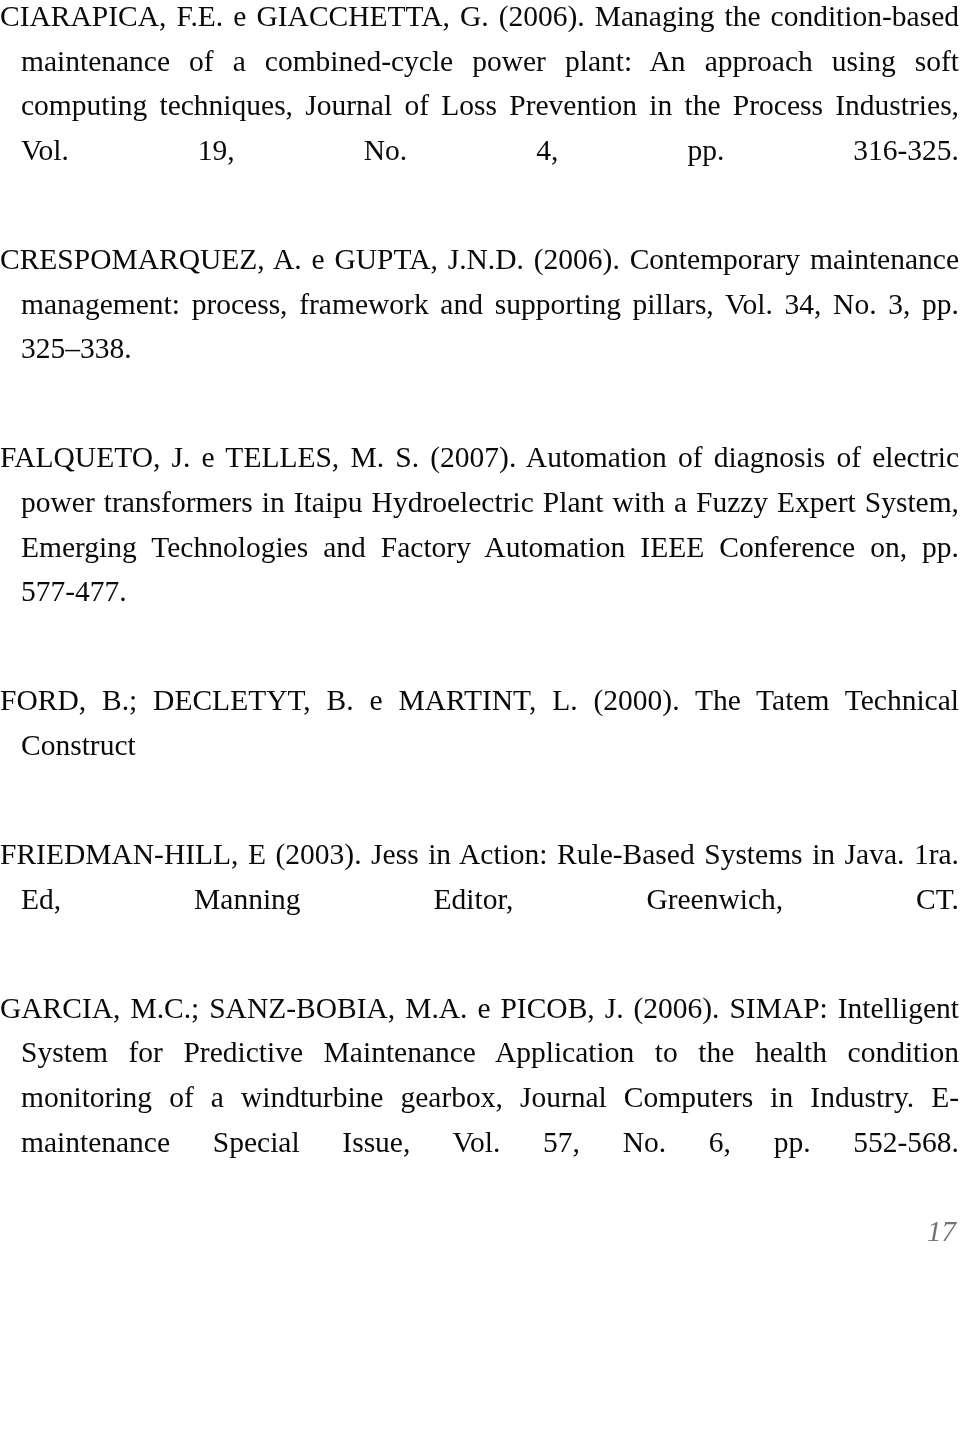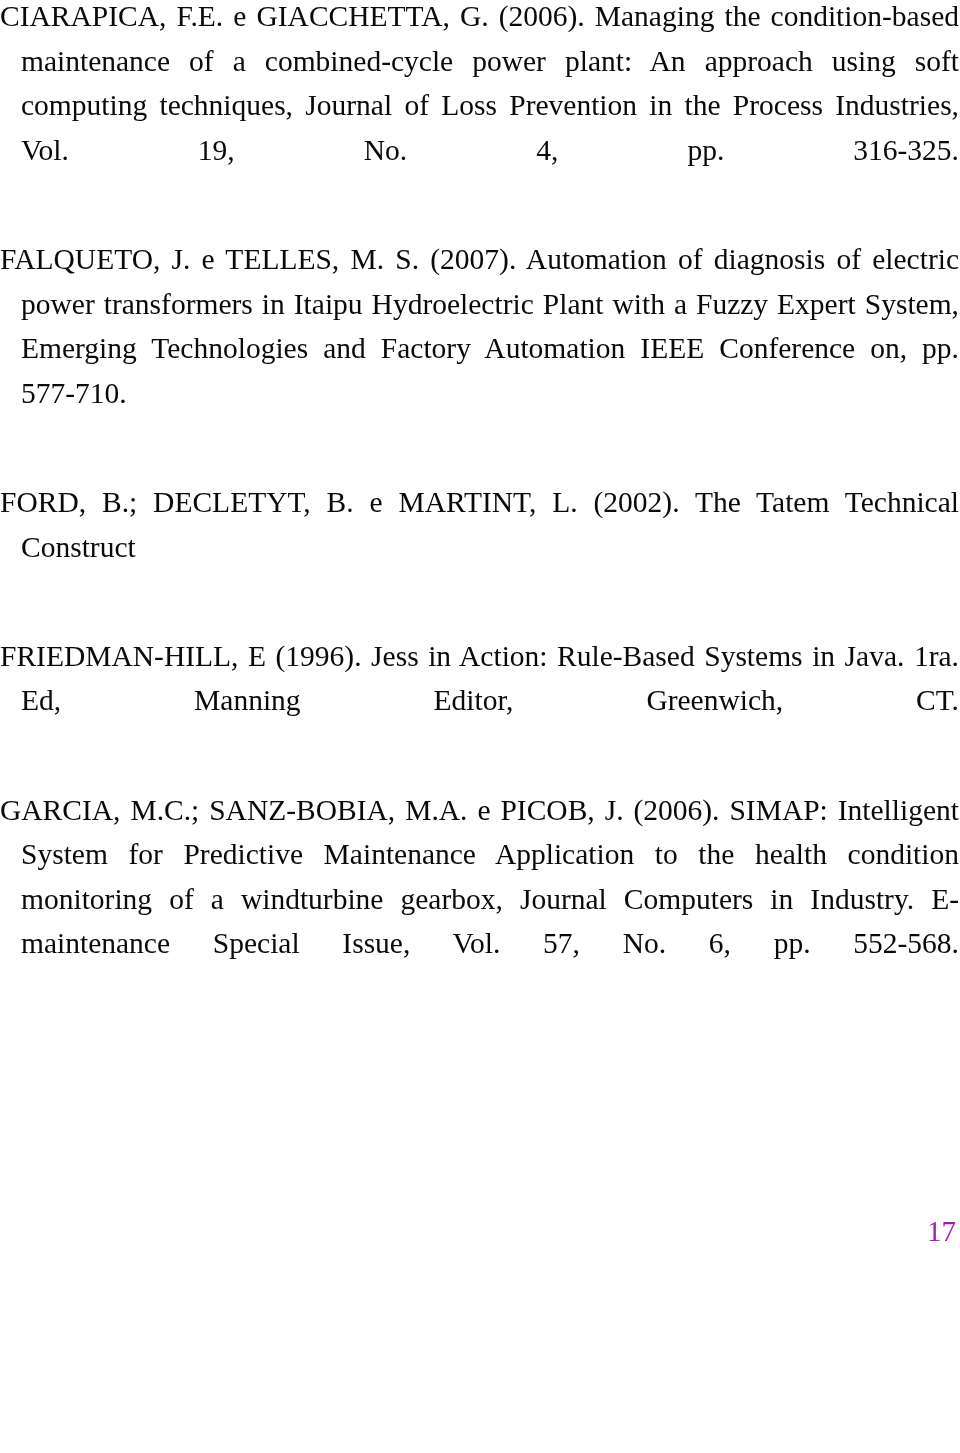--- a/index.html
+++ b/index.html
@@ -50,39 +50,41 @@
     width: 100%;
   }
 
   .page-number {
     position: absolute;
     right: 4px;
     bottom: 10px;
     font-size: 29px;
     line-height: 34px;
     font-family: "Liberation Serif", "DejaVu Serif", serif;
-    color: #a21caf;
+    color: #737373;
+    font-style: italic;
   }
 </style>
 </head>
 <body>
 
 <div class="page">
 
   <div class="reference-list">
 
     <p class="reference">CIARAPICA, F.E. e GIACCHETTA, G. (2006). Managing the condition-based maintenance of a combined-cycle power plant: An approach using soft computing techniques, Journal of Loss Prevention in the Process Industries, Vol. 19, No. 4, pp. 316-325.</p>
 
+    <p class="reference">CRESPOMARQUEZ, A. e GUPTA, J.N.D. (2006). Contemporary maintenance management: process, framework and supporting pillars, Vol. 34, No. 3, pp. 325–338.</p>
 
 
-    <p class="reference">FALQUETO, J. e TELLES, M. S. (2007). Automation of diagnosis of electric power transformers in Itaipu Hydroelectric Plant with a Fuzzy Expert System, Emerging Technologies and Factory Automation IEEE Conference on, pp. 577-710.</p>
+    <p class="reference">FALQUETO, J. e TELLES, M. S. (2007). Automation of diagnosis of electric power transformers in Itaipu Hydroelectric Plant with a Fuzzy Expert System, Emerging Technologies and Factory Automation IEEE Conference on, pp. 577-477.</p>
 
-    <p class="reference">FORD, B.; DECLETYT, B. e MARTINT, L. (2002). The Tatem Technical Construct</p>
+    <p class="reference">FORD, B.; DECLETYT, B. e MARTINT, L. (2000). The Tatem Technical Construct</p>
 
-    <p class="reference">FRIEDMAN-HILL, E (1996). Jess in Action: Rule-Based Systems in Java. 1ra. Ed, Manning Editor, Greenwich, CT.</p>
+    <p class="reference">FRIEDMAN-HILL, E (2003). Jess in Action: Rule-Based Systems in Java. 1ra. Ed, Manning Editor, Greenwich, CT.</p>
 
 
     <p class="reference">GARCIA, M.C.; SANZ-BOBIA, M.A. e PICOB, J. (2006). SIMAP: Intelligent System for Predictive Maintenance Application to the health condition monitoring of a windturbine gearbox, Journal Computers in Industry. E-maintenance Special Issue, Vol. 57, No. 6, pp. 552-568.</p>
 
   </div>
 
   <div class="page-number">17</div>
 
 </div>
 

